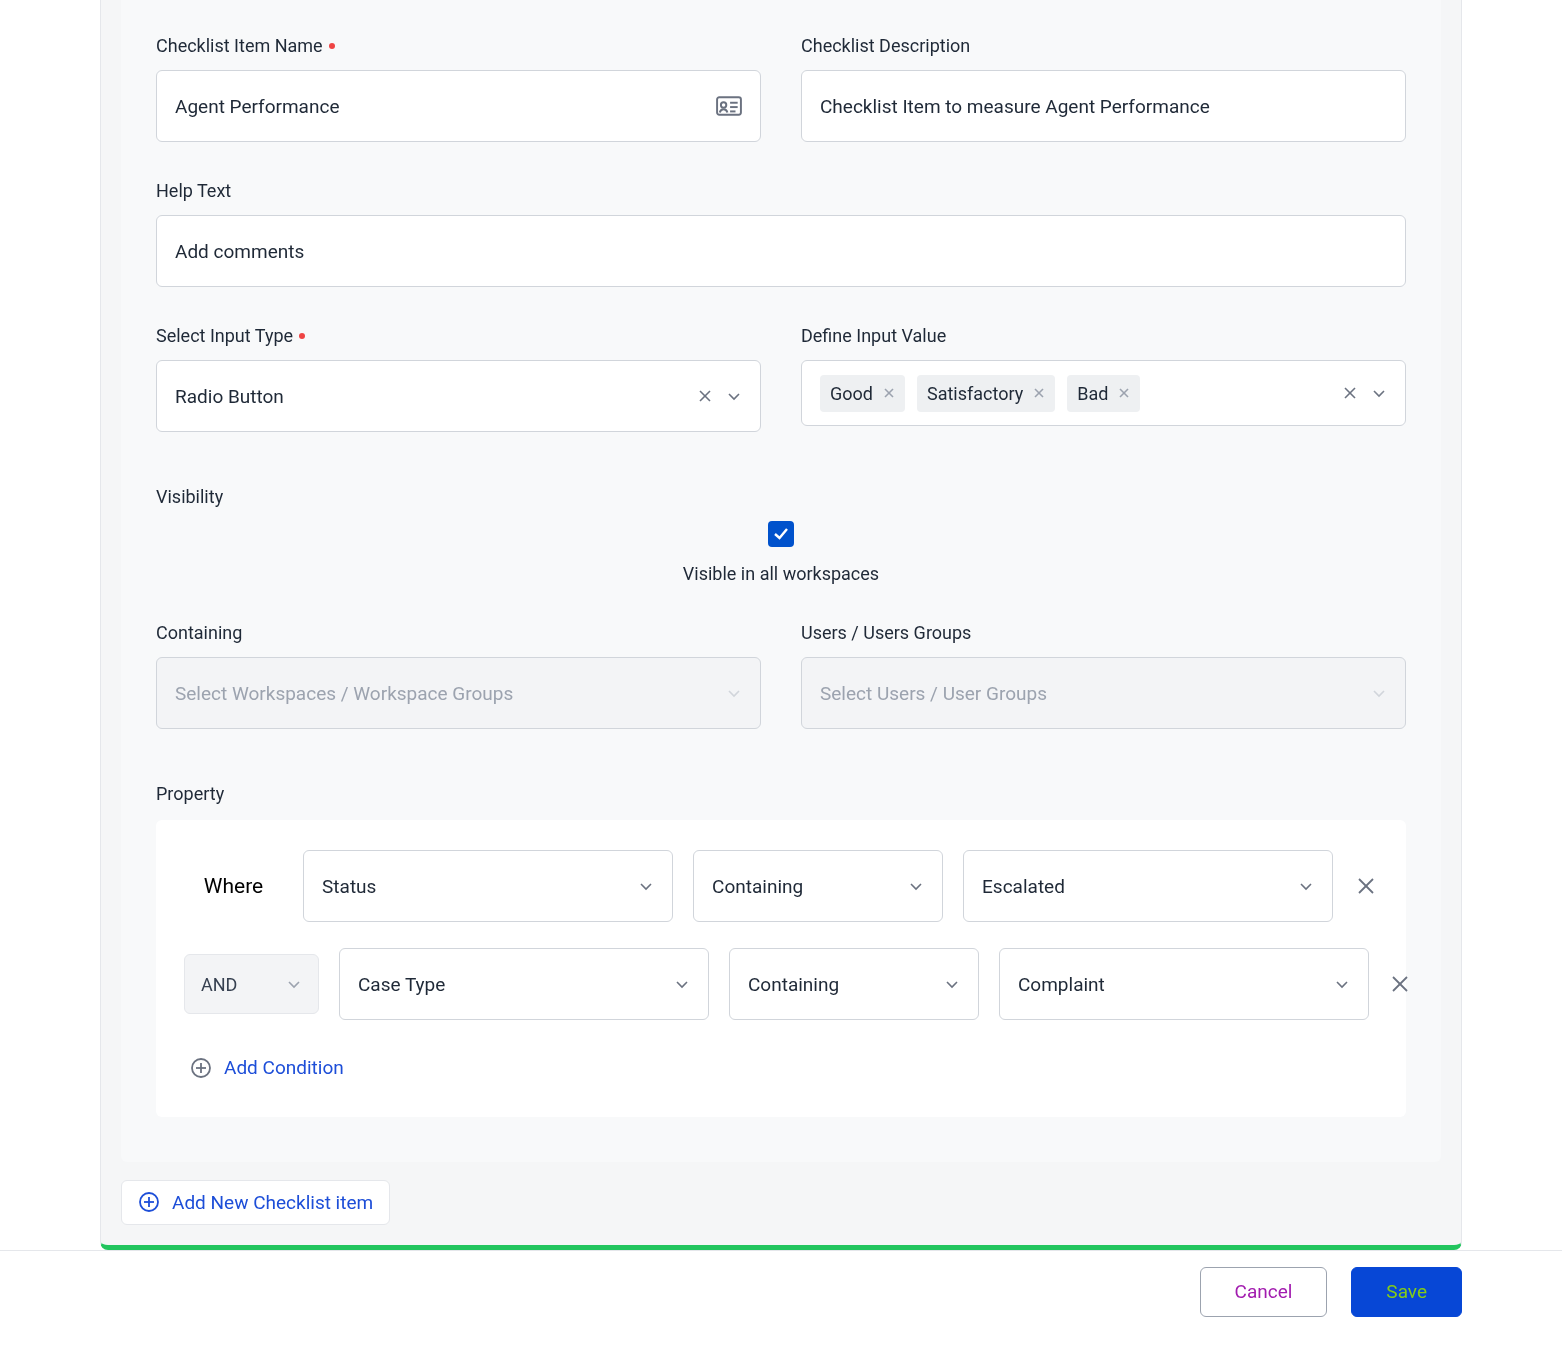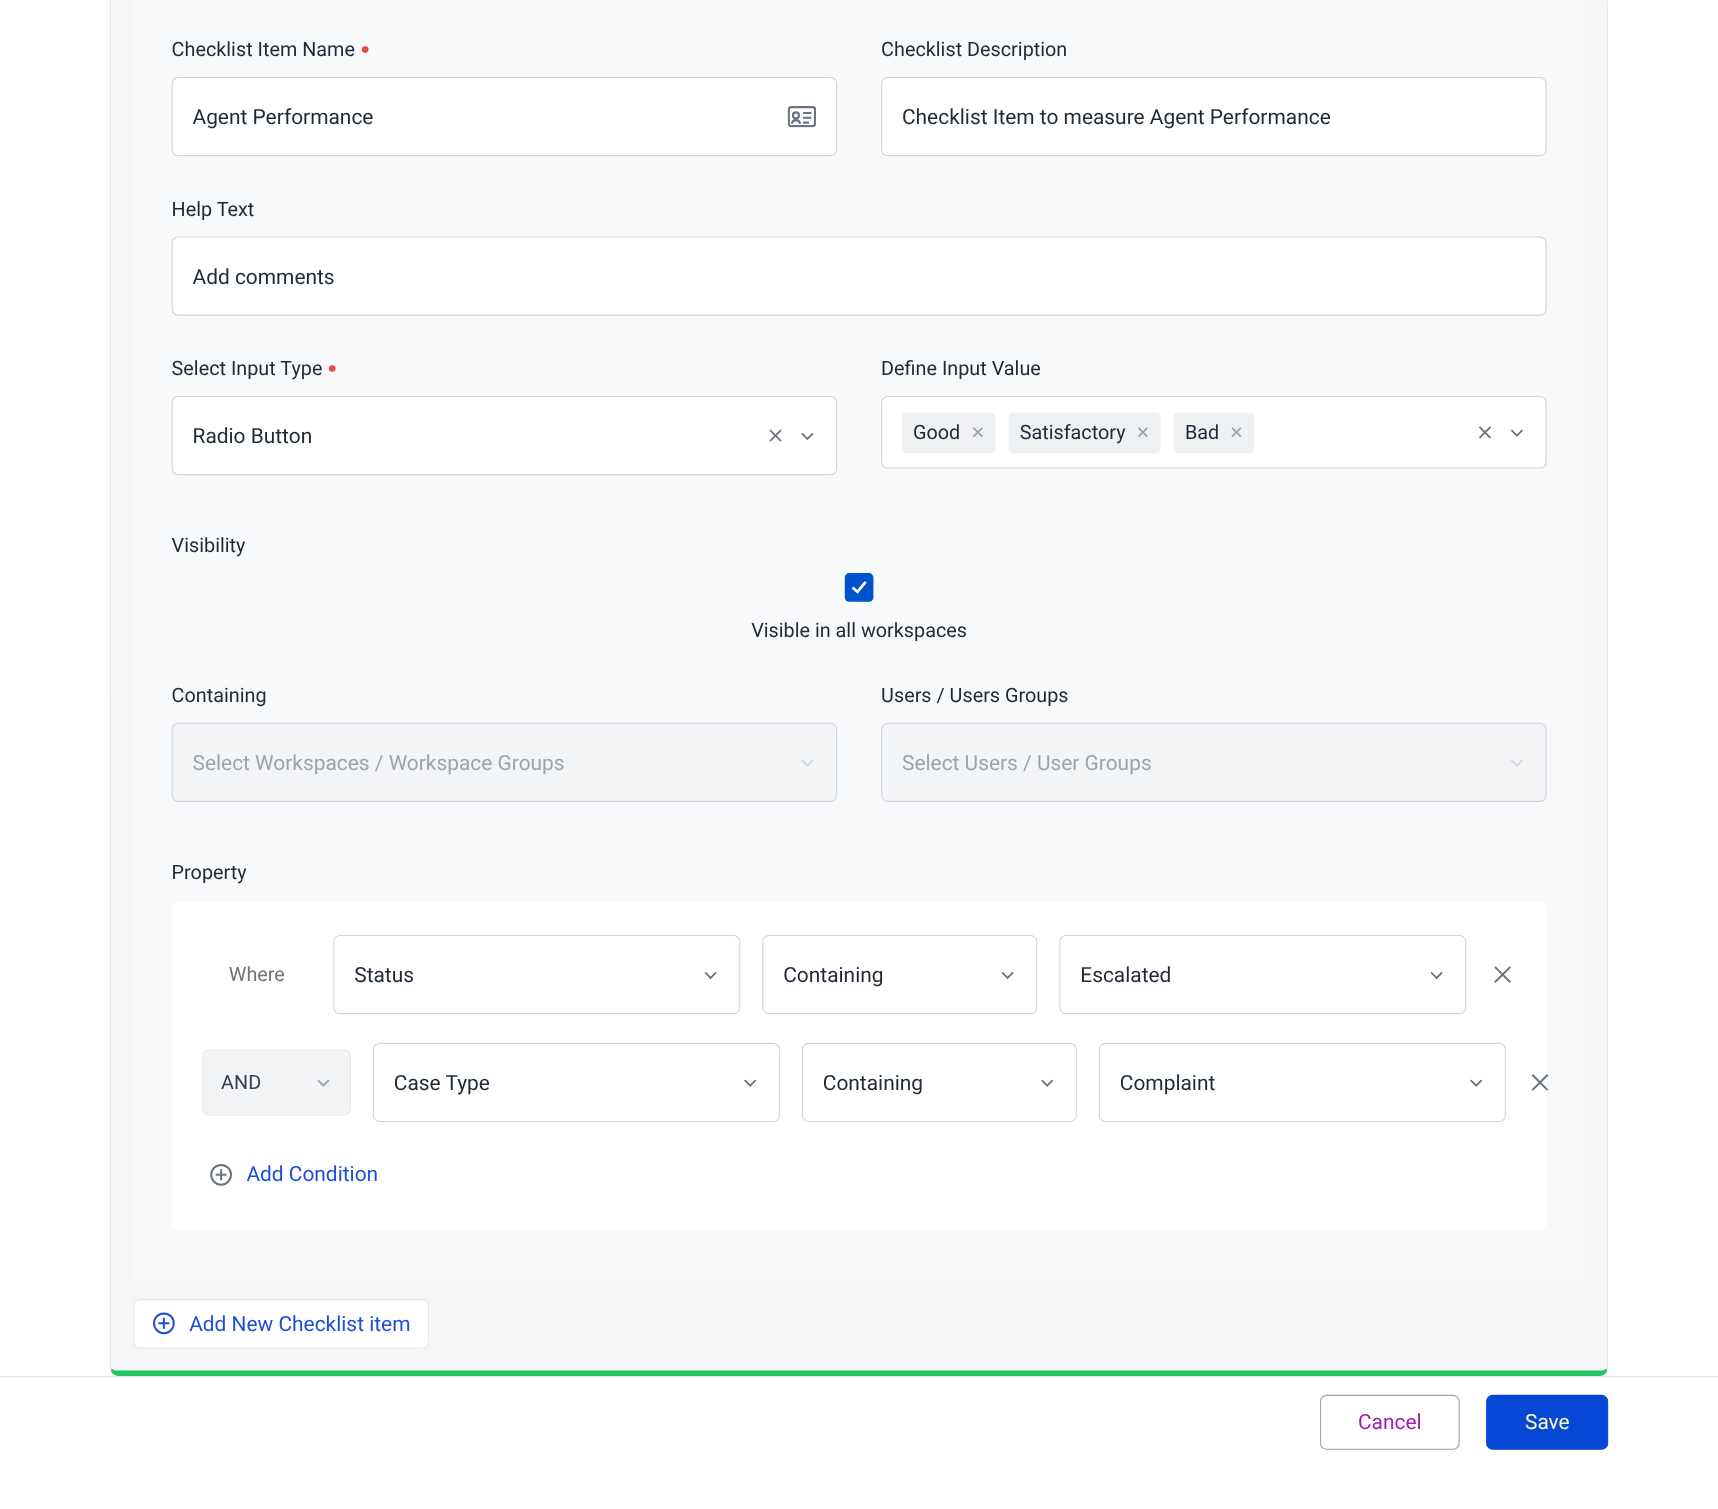--- a/index.html
+++ b/index.html
@@ -145,22 +145,22 @@
     gap: 20px;
     margin-bottom: 26px;
   }
   .prop-left {
     width: 135px;
     display: flex;
     justify-content: center;
     align-items: center;
   }
   .where-label {
-    font-size: 18px;
-    color: #737373;
+    font-size: 21px;
+    color: #000000;
   }
   .and-pill {
     width: 135px;
     height: 60px;
     background: #f3f4f6;
     border: 1px solid #e5e7eb;
     border-radius: 6px;
     display: flex;
     align-items: center;
     padding: 0 16px;
@@ -227,21 +227,21 @@
     cursor: pointer;
   }
   .btn-secondary {
     background: #fff;
     border: 1px solid #9ca3af;
     color: #a21caf;
   }
   .btn-primary {
     background: #0747d6;
     border: 1px solid #0747d6;
-    color: #fef9c3;
+    color: #84cc16;
   }
 </style>
 </head>
 <body>
 
 <div class="page">
 
   <div class="outer-panel">
     <div class="form-card">
 

